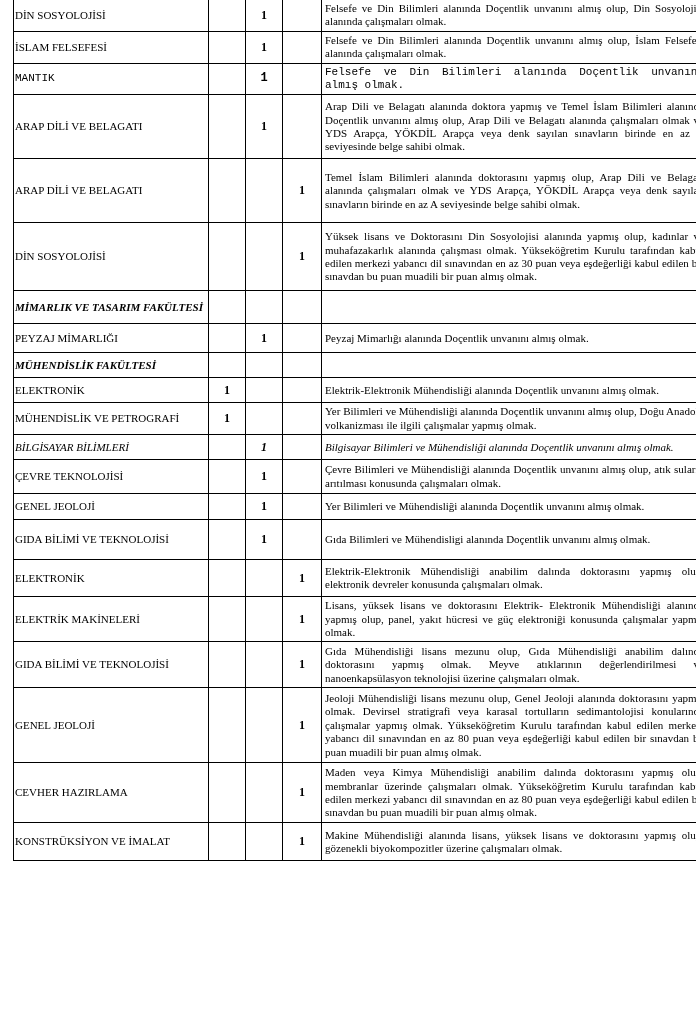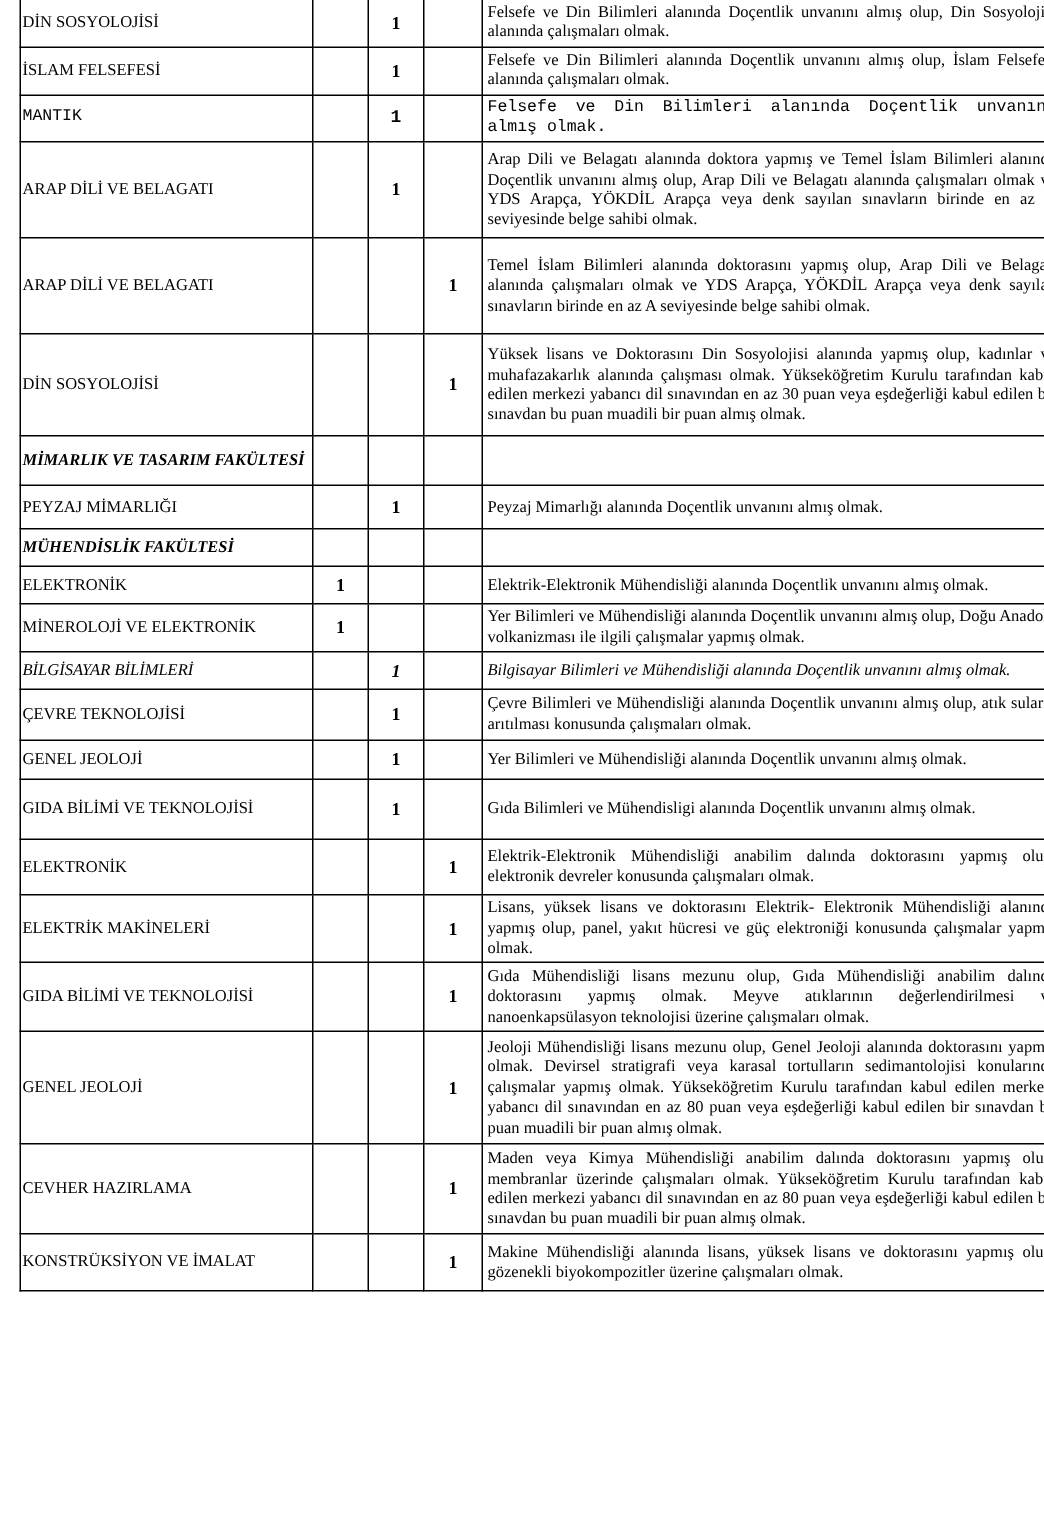--- a/index.html
+++ b/index.html
@@ -81,21 +81,21 @@
         <td class="desc"></td>
       </tr>
       <tr class="dept" style="height: 25px;">
         <td class="name">ELEKTRONİK</td>
         <td class="num">1</td>
         <td class="num"></td>
         <td class="num num3"></td>
         <td class="desc">Elektrik-Elektronik Mühendisliği  alanında Doçentlik unvanını almış olmak.</td>
       </tr>
       <tr class="dept" style="height: 31px;">
-        <td class="name">MİNEROLOJİ VE ELEKTRONİK</td>
+        <td class="name">MÜHENDİSLİK VE PETROGRAFİ</td>
         <td class="num">1</td>
         <td class="num"></td>
         <td class="num num3"></td>
         <td class="desc">Yer Bilimleri ve Mühendisliği alanında Doçentlik unvanını almış olup, Doğu Anadolu volkanizması ile ilgili çalışmalar yapmış olmak.</td>
       </tr>
       <tr class="dept" style="height: 25px; font-style: italic;">
         <td class="name">BİLGİSAYAR BİLİMLERİ</td>
         <td class="num"></td>
         <td class="num">1</td>
         <td class="num num3"></td>

